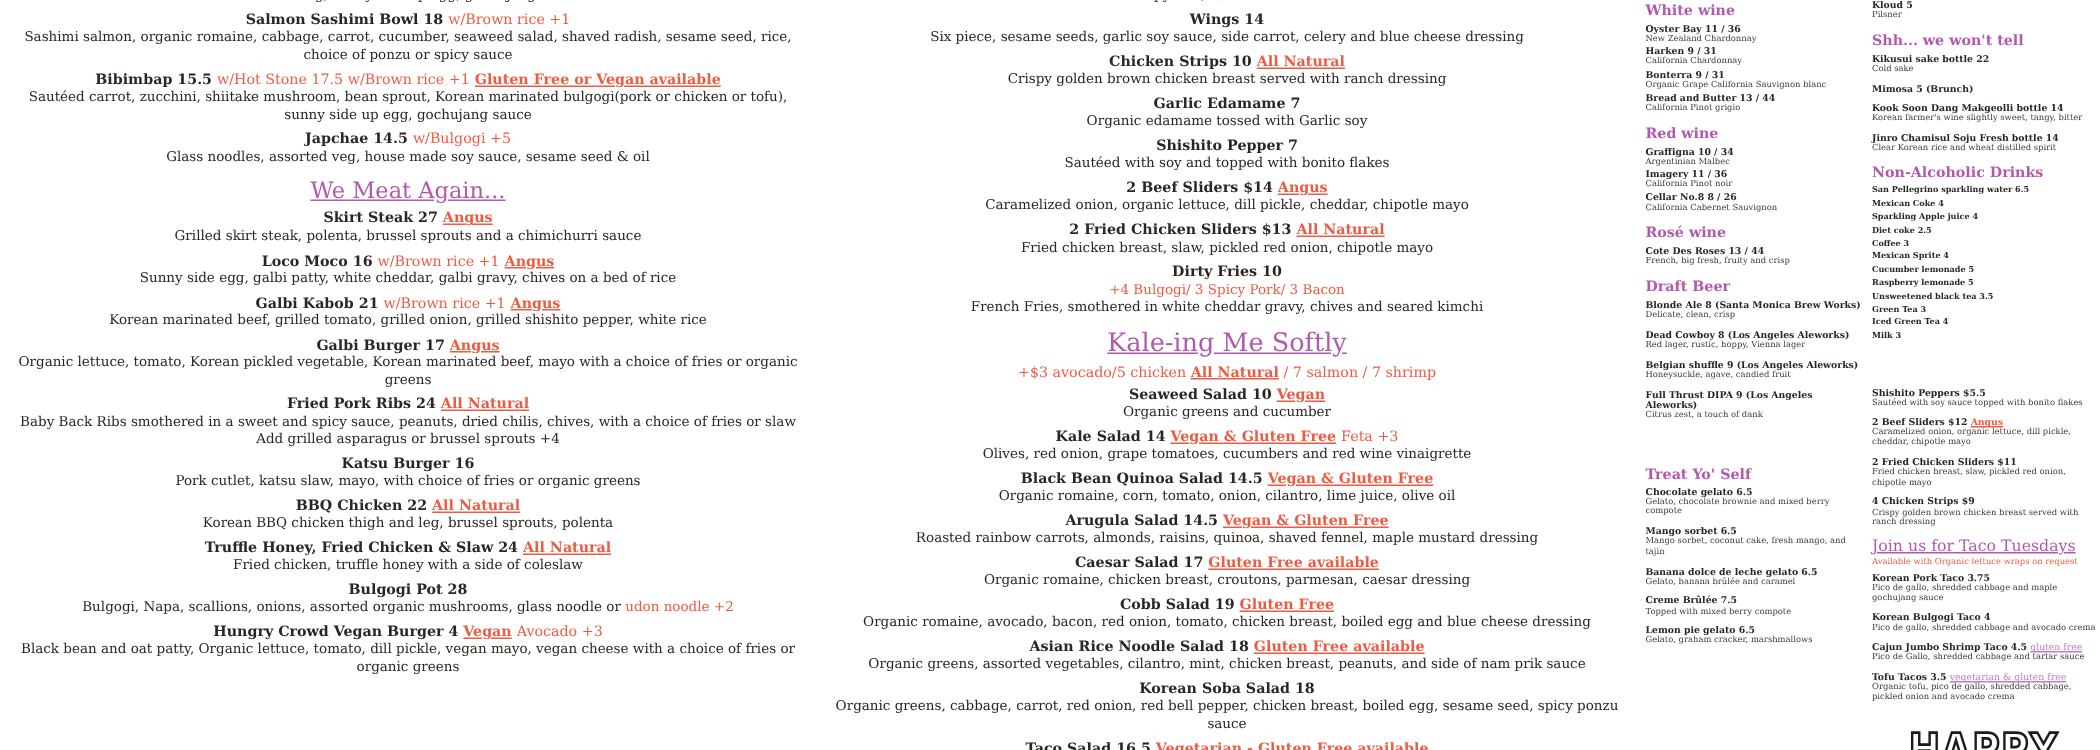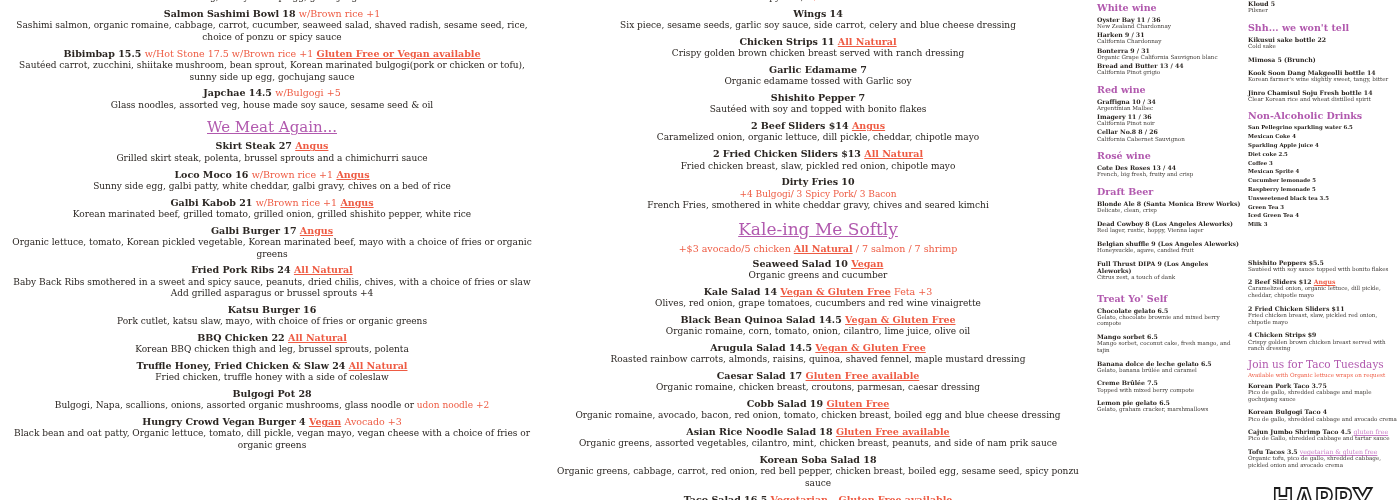--- a/index.html
+++ b/index.html
@@ -31,21 +31,21 @@
 
   
   .bev-header{color:#b159ae;font-size:9.5px;font-weight:bold;margin:8px 0 3px;}
   .bev-header.first{margin-top:0;}
   .bev-item{margin:0 0 1.5px;}
   .roomy .bev-item{margin:0 0 6px;}
   .bev-name{font-size:6.2px;font-weight:bold;line-height:1.15;}
   .bev-desc{font-size:5.6px;line-height:1.2;color:#3d3834;}
   .simple-list .bev-name{font-size:5.4px;line-height:1.35;margin:0;}
 
-  .tacos-header{color:#b159ae;font-size:10.5px;font-weight:normal;
+  .tacos-header{color:#b159ae;font-size:10.5px;font-weight:normal;text-decoration:underline;
                 margin:3px 0 2px;}
   .tacos-note{color:#ee5b43;font-size:5.6px;margin:0 0 4px;}
   .hh-block{margin-top:30px;}
 
   
   .logo{margin-top:16px;text-align:center;}
   .logo-word{font-family:"DejaVu Sans","Liberation Sans",sans-serif;font-weight:800;
              font-size:25px;line-height:1.0;letter-spacing:1px;color:#fff;
              -webkit-text-stroke:1.6px #1c1c1c;text-shadow:0 0 1px #1c1c1c;
              transform:scaleY(1.15);transform-origin:top center;}
@@ -148,21 +148,21 @@
     <span class="inner"><span class="seg-n">crispy rice,</span> <span class="seg-r">w/Brown rice +1</span></span>
   </div>
   <div>
       <div class="mi">
       <div class="mi-t"><span class="seg-b">Wings 14</span></div>
       <div class="mi-d">
           <div><span class="seg-n">Six piece, sesame seeds, garlic soy sauce, side carrot, celery and blue cheese dressing</span></div>
         </div>
     </div>
       <div class="mi">
-      <div class="mi-t"><span class="seg-b">Chicken Strips 11</span> <span class="seg-l">All Natural</span></div>
+      <div class="mi-t"><span class="seg-b">Chicken Strips 10</span> <span class="seg-l">All Natural</span></div>
       <div class="mi-d">
           <div><span class="seg-n">Crispy golden brown chicken breast served with ranch dressing</span></div>
         </div>
     </div>
       <div class="mi">
       <div class="mi-t"><span class="seg-b">Garlic Edamame 7</span></div>
       <div class="mi-d">
           <div><span class="seg-n">Organic edamame tossed with Garlic soy</span></div>
         </div>
     </div>
@@ -313,21 +313,21 @@
       <div class="bev-name">Belgian shuffle 9 (Los Angeles Aleworks)</div>
       <div class="bev-desc">Honeysuckle, agave, candied fruit</div>
     </div>
         <div class="bev-item">
       <div class="bev-name">Full Thrust DIPA 9 (Los Angeles Aleworks)</div>
       <div class="bev-desc">Citrus zest, a touch of dank</div>
     </div>
       </div>
   </section>
   <section class="roomy">
-    <h3 class="bev-header" style="margin-top:12px;">Treat Yo' Self</h3>
+    <h3 class="bev-header" style="margin-top:30px;">Treat Yo' Self</h3>
     <div>
         <div class="bev-item">
       <div class="bev-name">Chocolate gelato 6.5</div>
       <div class="bev-desc">Gelato, chocolate brownie and mixed berry compote</div>
     </div>
         <div class="bev-item">
       <div class="bev-name">Mango sorbet 6.5</div>
       <div class="bev-desc">Mango sorbet, coconut cake, fresh mango, and tajin</div>
     </div>
         <div class="bev-item">

